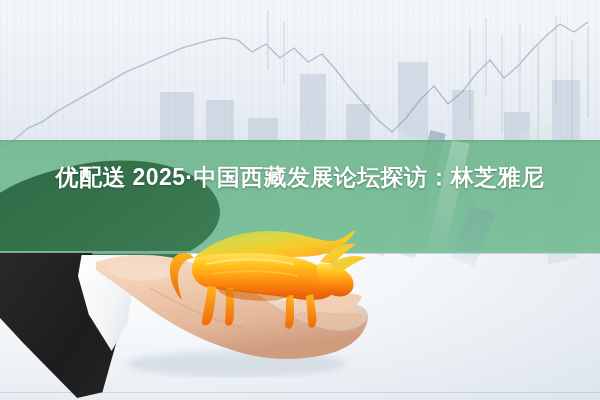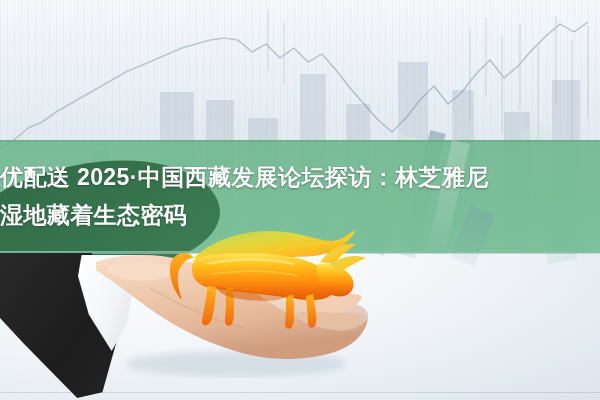--- a/index.html
+++ b/index.html
@@ -94,20 +94,21 @@
     transform-origin: top center;
   }
   .streak.dark{
     background: linear-gradient(180deg, rgba(118,150,168,.55), rgba(140,170,186,.22));
   }
 
   
   .headline{
     position:absolute;
     left:0; top:158px; width:600px;
+    text-align:center;
     color:#ffffff;
     font-size:23px;
     font-weight:700;
     line-height:38px;
     letter-spacing:.4px;
     text-shadow: 0 1px 2px rgba(30,60,45,.45), 0 0 1px rgba(20,50,35,.35);
     white-space:nowrap;
   }
   .headline .line{ display:block; }
 
@@ -190,21 +191,20 @@
 
   <div class="shoulder"></div>
 
   <div class="streak" style="left:452px;top:142px;width:18px;height:112px;transform:rotate(13deg);opacity:.55;"></div>
   <div class="streak dark" style="left:470px;top:210px;width:26px;height:56px;transform:rotate(22deg);opacity:.5;"></div>
 
   <div class="green-band-bottom-edge"></div>
 
   <div class="headline">
     <span class="line">优配送 2025·中国西藏发展论坛探访：林芝雅尼</span>
-    <span class="line">湿地藏着生态密码</span>
   </div>
 
   <div class="sleeve-dark"></div>
   <div class="cuff-white"></div>
 
   <svg class="hand" viewBox="0 0 275 130">
     <defs>
       <linearGradient id="skin" x1="0" y1="0" x2="0.35" y2="1">
         <stop offset="0%" stop-color="#f7ddc9"></stop>
         <stop offset="40%" stop-color="#efc9ad"></stop>

